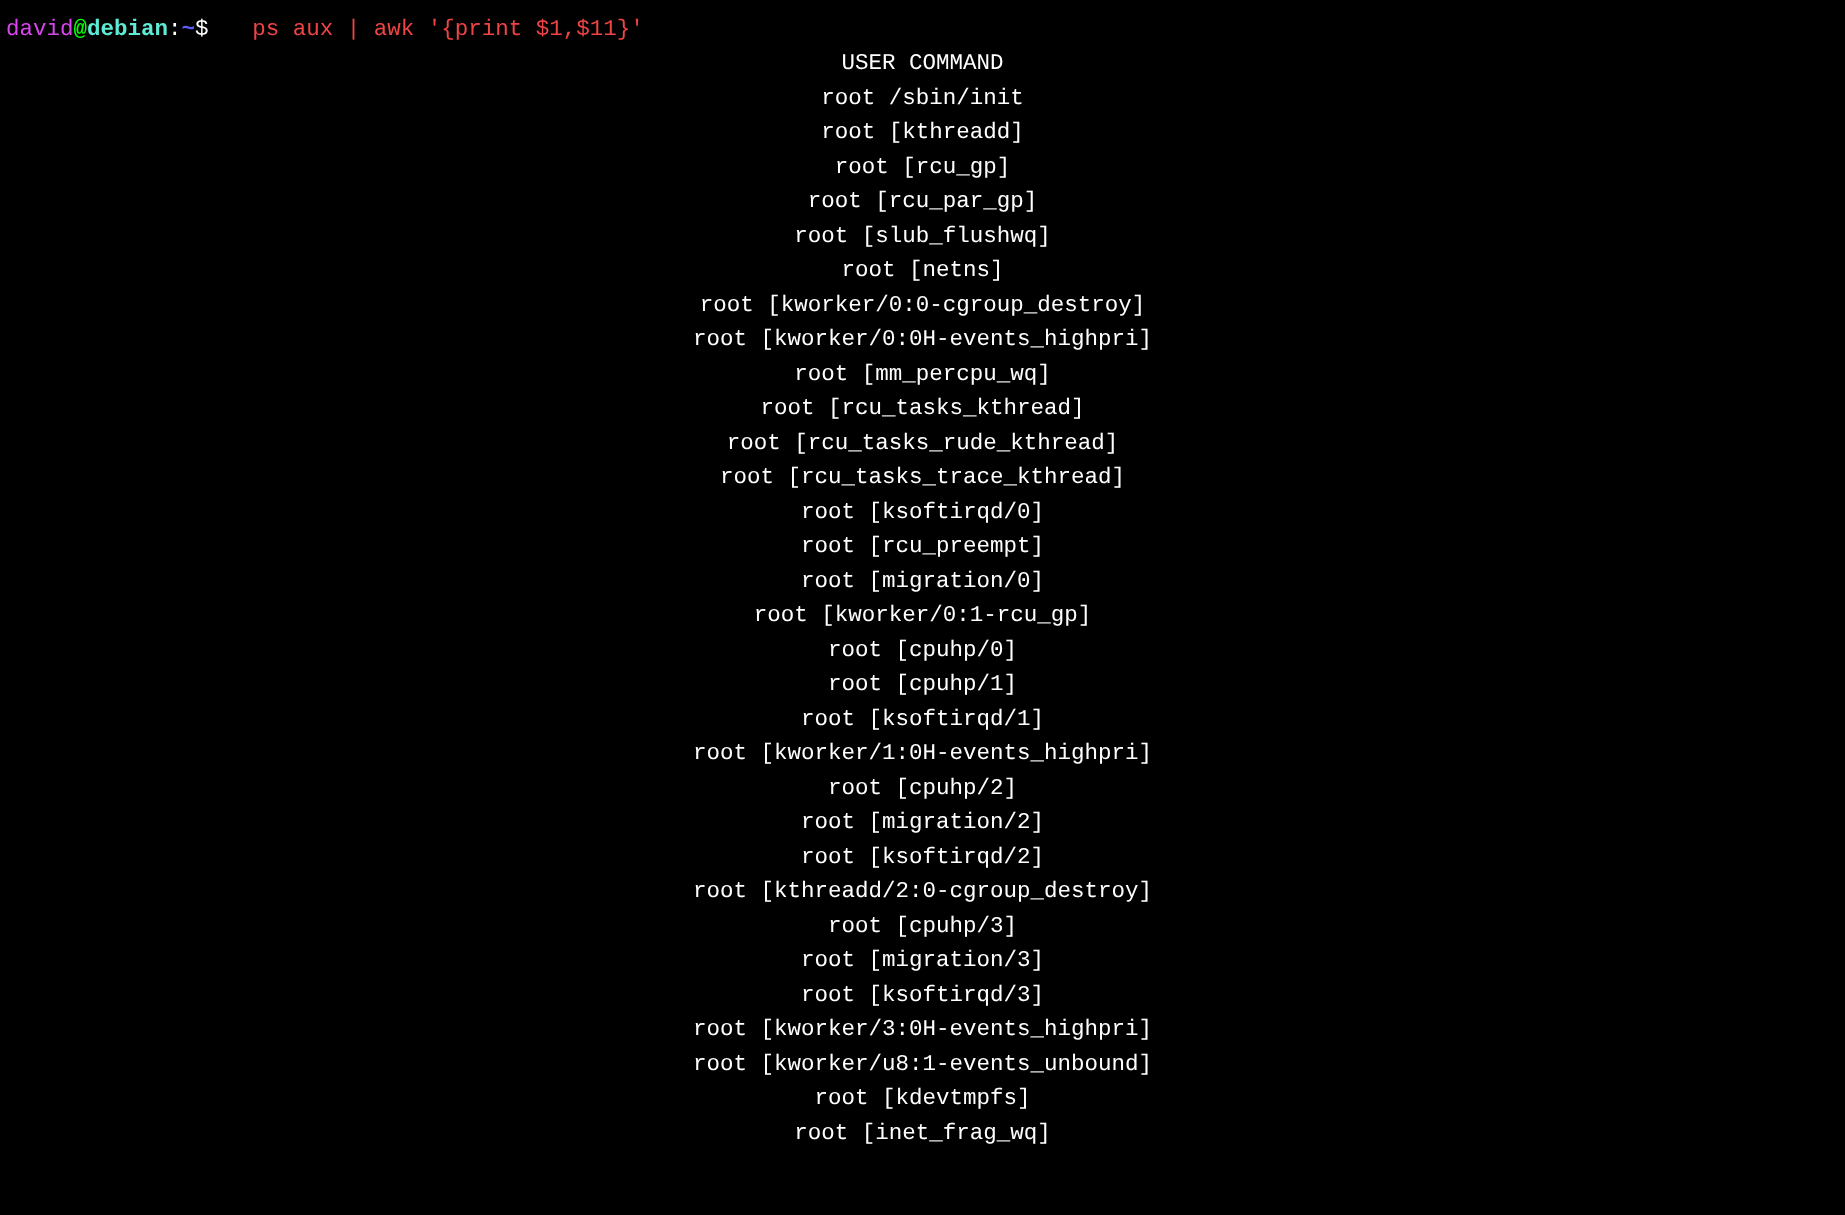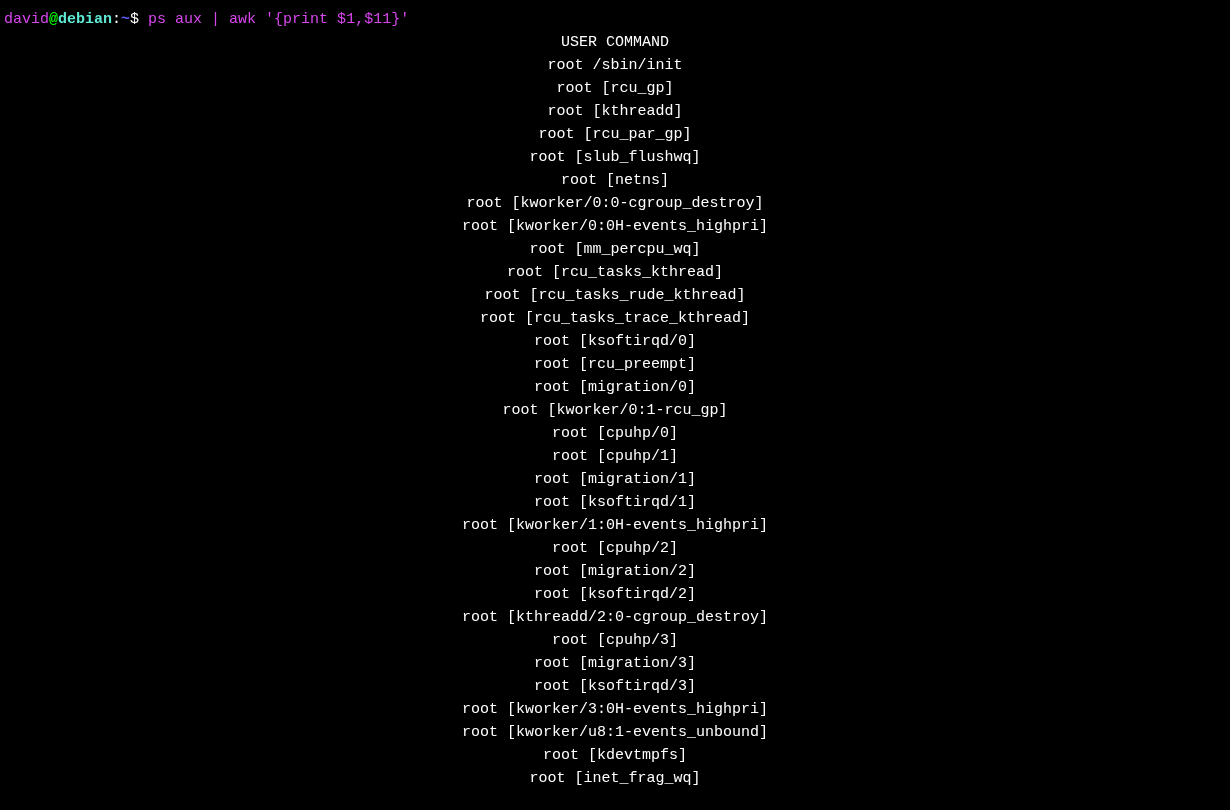--- a/index.html
+++ b/index.html
@@ -37,54 +37,54 @@
       color: #ffffff;
     }
     .prompt-path {
       color: #5c5cff;
       font-weight: bold;
     }
     .prompt-dollar {
       color: #ffffff;
     }
     .command-text {
-      color: #d946ef;
+      color: #ef4444;
+      margin-left: 20px;
     }
     .output-line {
       white-space: pre;
       color: #ffffff;
       text-align: center;
     }
   </style>
 </head>
 <body>
 
 <div class="terminal">
   <div class="prompt-line"><span class="prompt-user">david</span><span class="prompt-at">@</span><span class="prompt-host">debian</span><span class="prompt-colon">:</span><span class="prompt-path">~</span><span class="prompt-dollar">$ </span><span class="command-text">ps aux | awk '{print $1,$11}'</span></div>
   <div class="output-line">USER COMMAND</div>
   <div id="output-container">
       <div class="output-line">root /sbin/init</div>
+      <div class="output-line">root [kthreadd]</div>
       <div class="output-line">root [rcu_gp]</div>
-      <div class="output-line">root [kthreadd]</div>
       <div class="output-line">root [rcu_par_gp]</div>
       <div class="output-line">root [slub_flushwq]</div>
       <div class="output-line">root [netns]</div>
       <div class="output-line">root [kworker/0:0-cgroup_destroy]</div>
       <div class="output-line">root [kworker/0:0H-events_highpri]</div>
       <div class="output-line">root [mm_percpu_wq]</div>
       <div class="output-line">root [rcu_tasks_kthread]</div>
       <div class="output-line">root [rcu_tasks_rude_kthread]</div>
       <div class="output-line">root [rcu_tasks_trace_kthread]</div>
       <div class="output-line">root [ksoftirqd/0]</div>
       <div class="output-line">root [rcu_preempt]</div>
       <div class="output-line">root [migration/0]</div>
       <div class="output-line">root [kworker/0:1-rcu_gp]</div>
       <div class="output-line">root [cpuhp/0]</div>
       <div class="output-line">root [cpuhp/1]</div>
-      <div class="output-line">root [migration/1]</div>
       <div class="output-line">root [ksoftirqd/1]</div>
       <div class="output-line">root [kworker/1:0H-events_highpri]</div>
       <div class="output-line">root [cpuhp/2]</div>
       <div class="output-line">root [migration/2]</div>
       <div class="output-line">root [ksoftirqd/2]</div>
       <div class="output-line">root [kthreadd/2:0-cgroup_destroy]</div>
       <div class="output-line">root [cpuhp/3]</div>
       <div class="output-line">root [migration/3]</div>
       <div class="output-line">root [ksoftirqd/3]</div>
       <div class="output-line">root [kworker/3:0H-events_highpri]</div>

